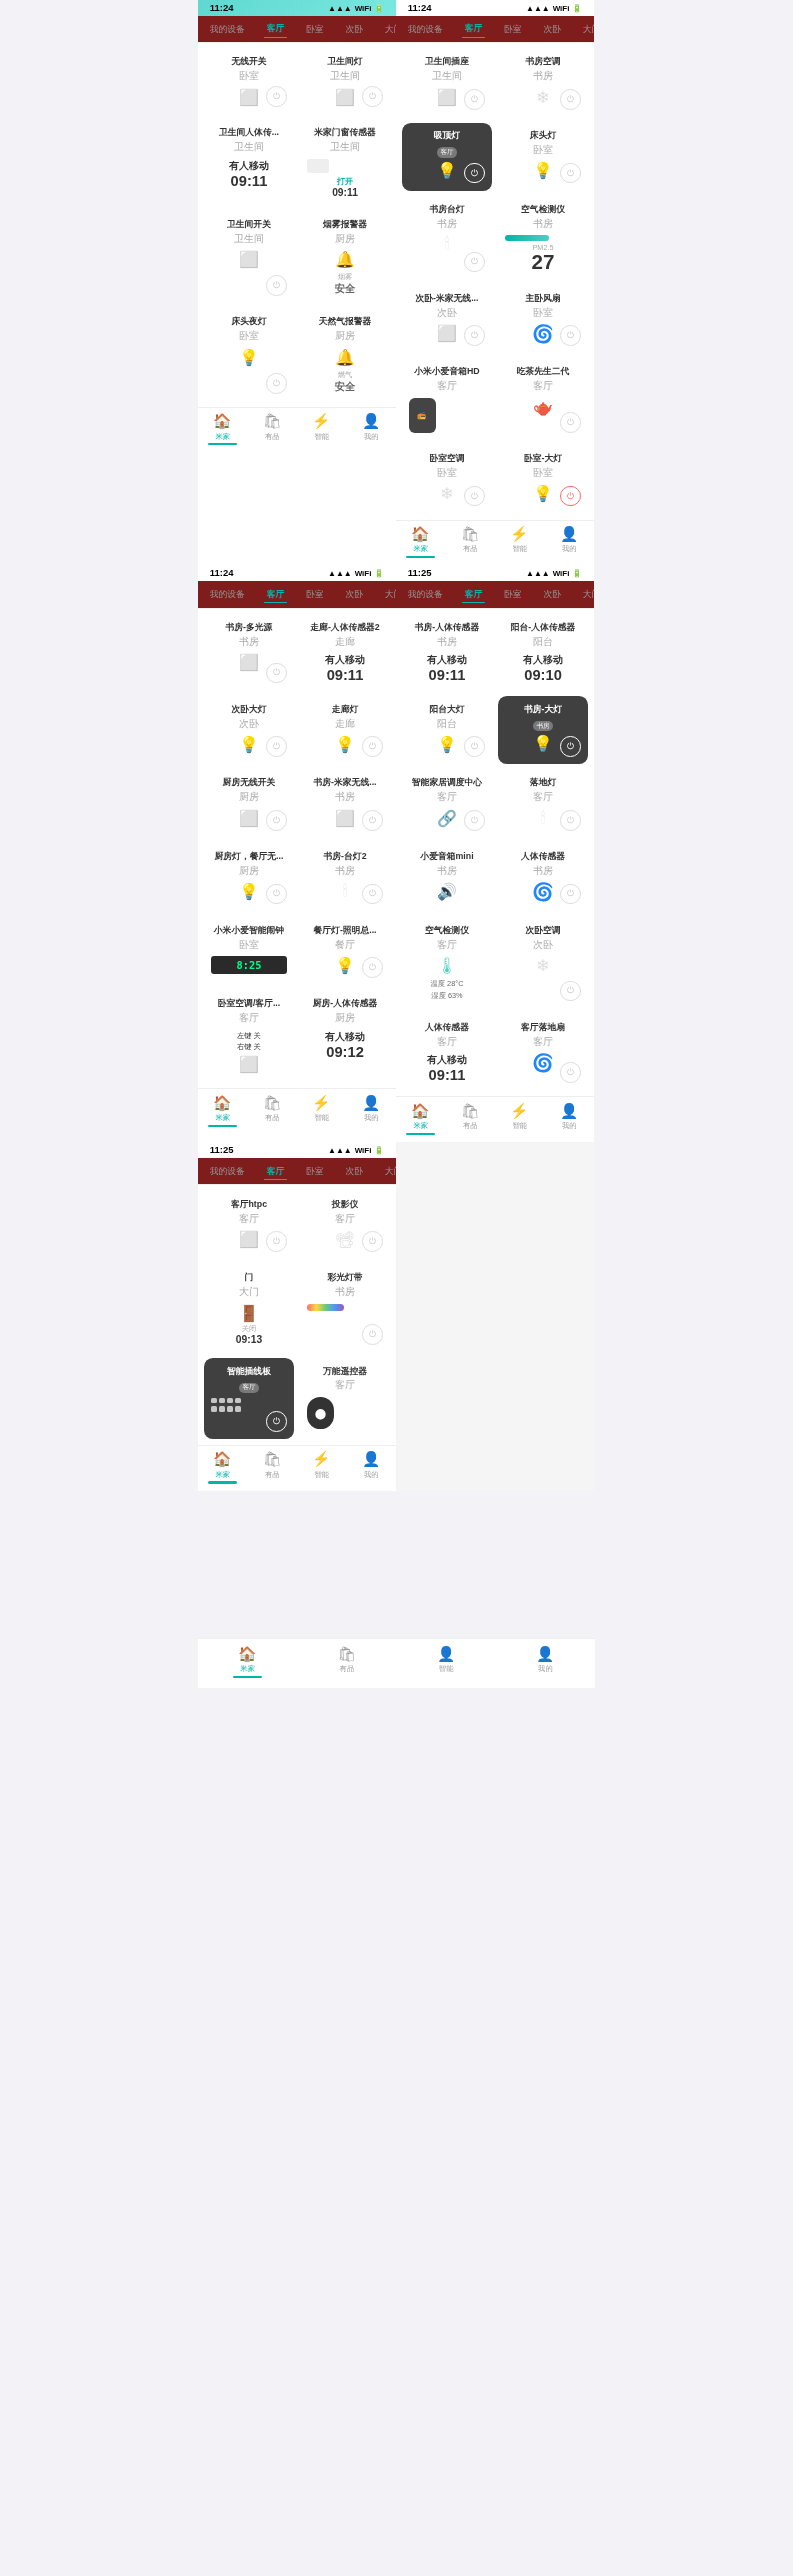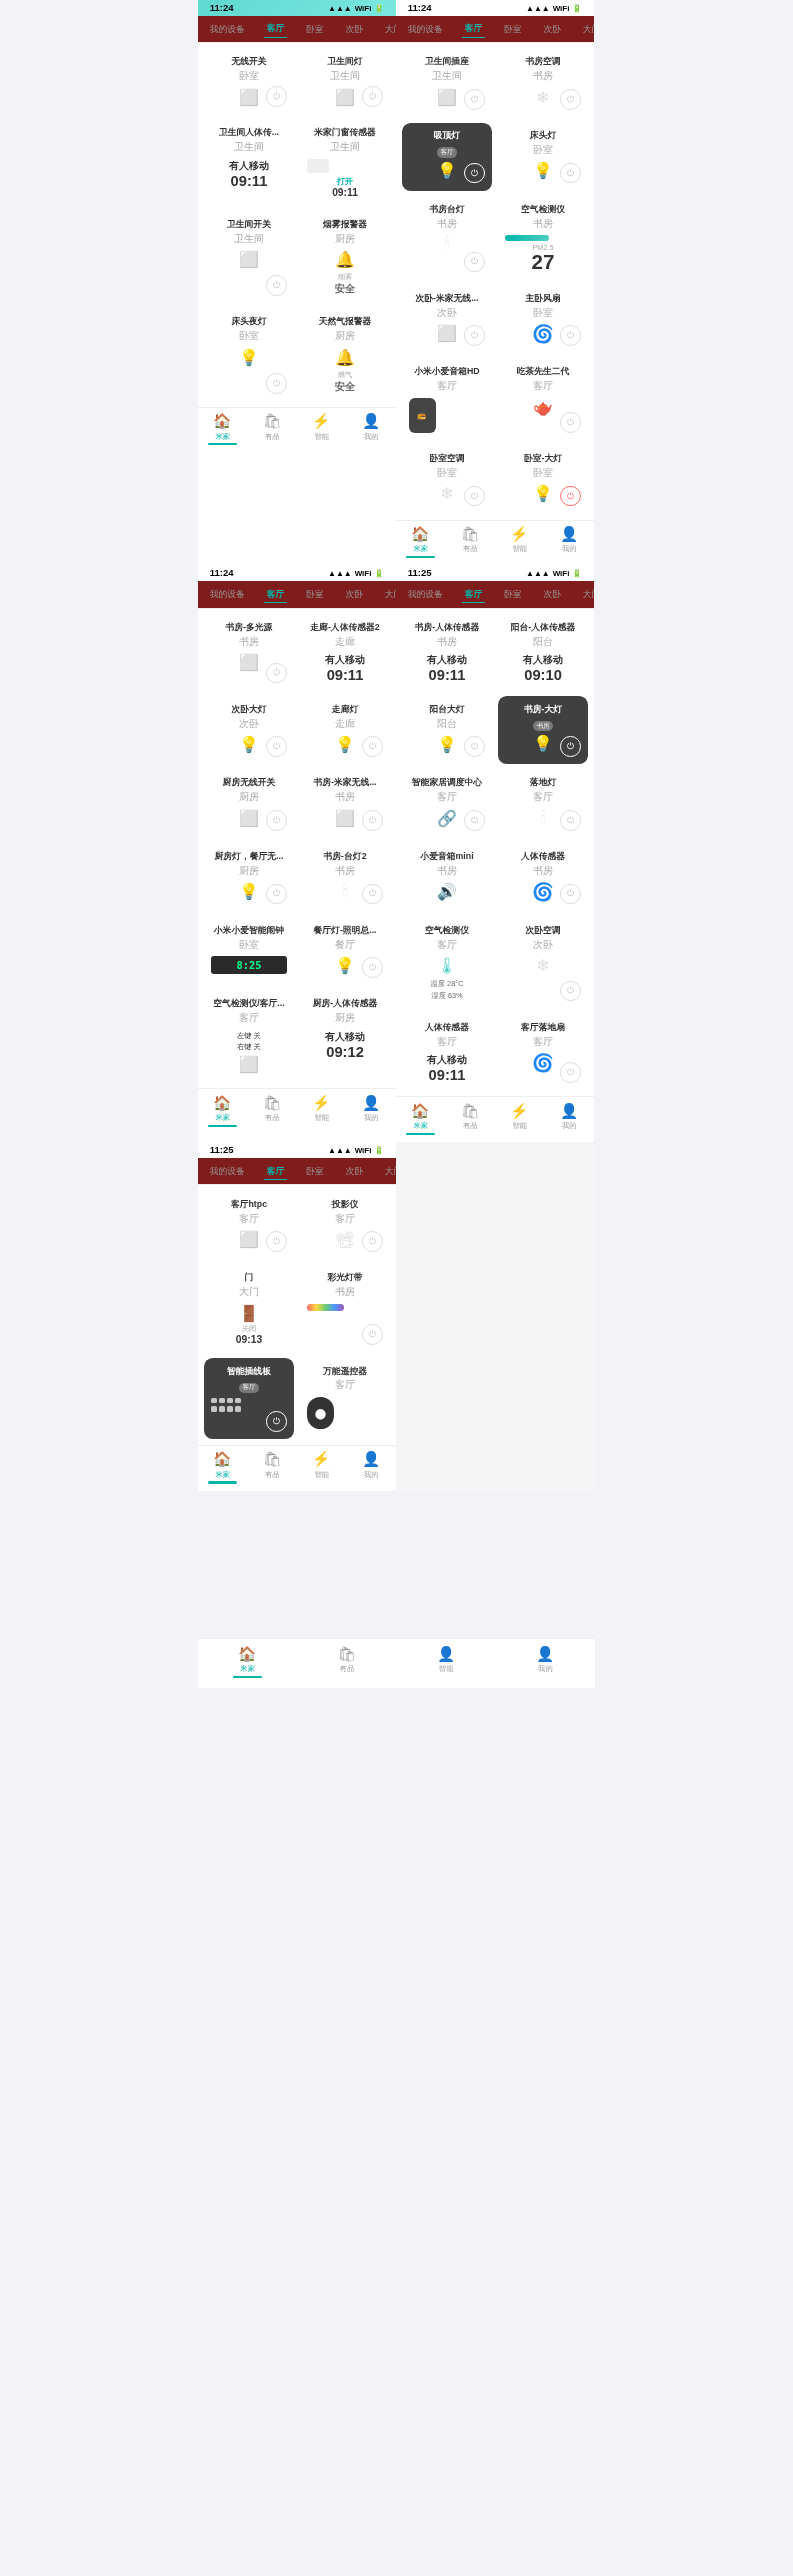--- a/index.html
+++ b/index.html
@@ -631,21 +631,21 @@
         </div>
 
         <div class="device-card">
           <div class="device-name">餐厅灯-照明总...</div>
           <div class="device-room">餐厅</div>
           <div style="font-size:16px;color:#ddd;margin:2.9px 0;">💡</div>
           <div class="power-btn">⏻</div>
         </div>
 
         <div class="device-card">
-          <div class="device-name">空气检测仪/客厅...</div>
+          <div class="device-name">卧室空调/客厅...</div>
           <div class="device-room">客厅</div>
           <div class="key-status">左键 关</div>
           <div class="key-status">右键 关</div>
           <div style="font-size:16px;color:#ddd;margin:1.5px 0;">⬜</div>
         </div>
 
         <div class="device-card">
           <div class="device-name">厨房-人体传感器</div>
           <div class="device-room">厨房</div>
           <div class="device-status motion">有人移动</div>

